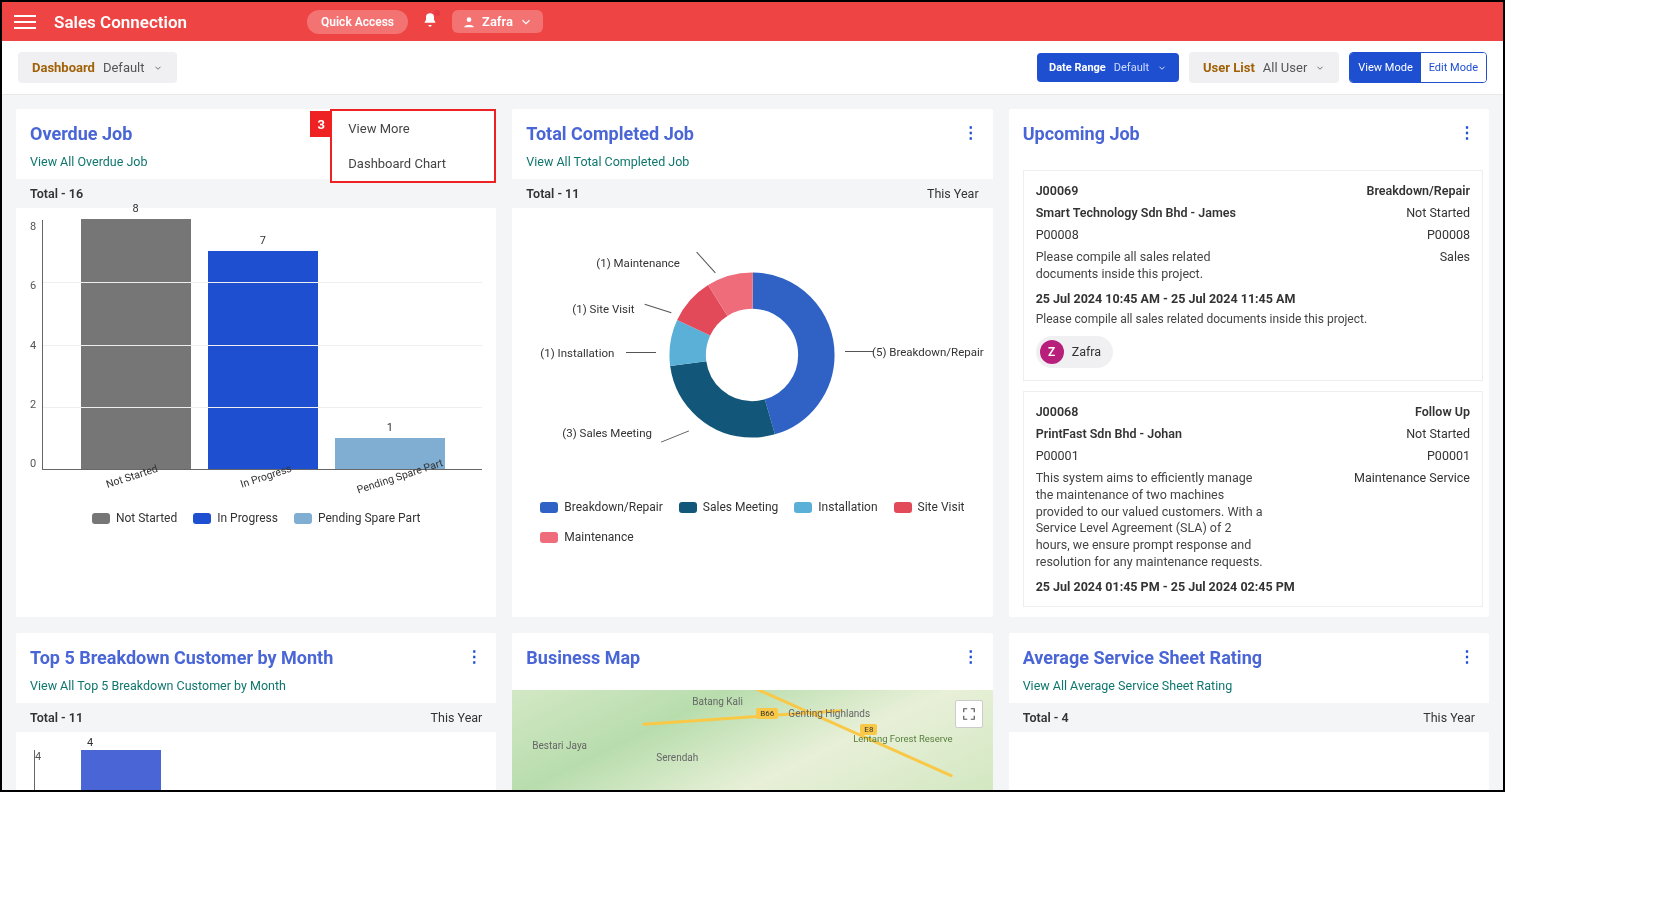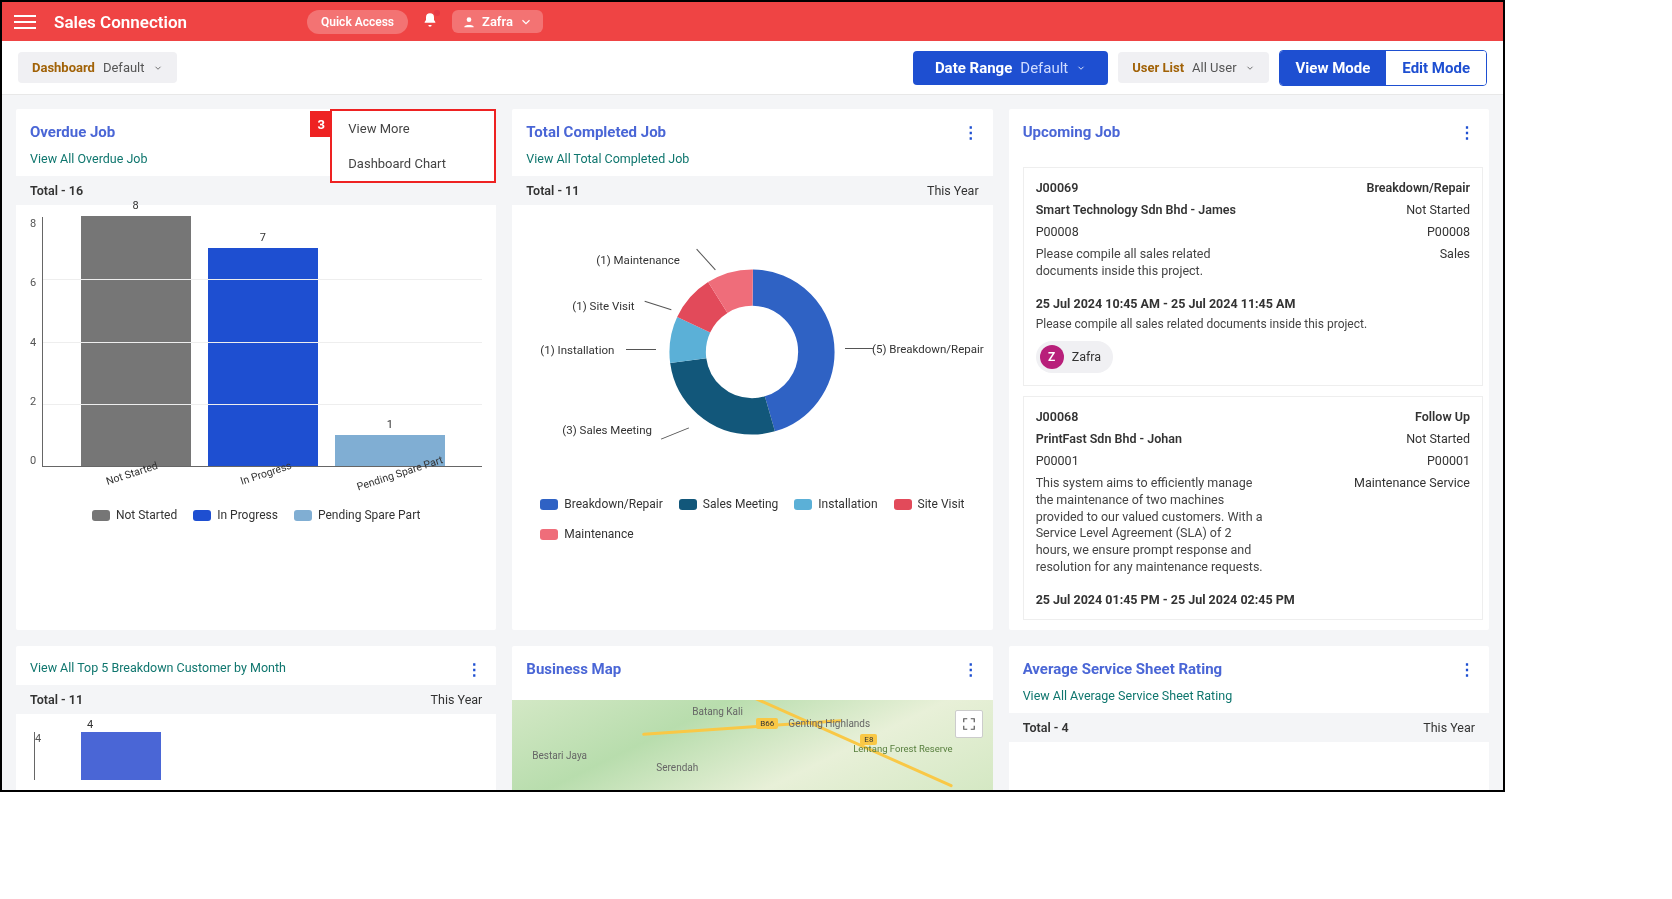--- a/index.html
+++ b/index.html
@@ -15,30 +15,30 @@
 .bell svg { width: 16px; height: 16px; fill: #fff; }
 .bell-dot { position: absolute; top: -2px; right: -2px; width: 6px; height: 6px; background: #e63946; border-radius: 50%; }
 .user-chip { background: rgba(255,255,255,0.25); padding: 4px 10px; border-radius: 6px; display: flex; align-items: center; gap: 6px; font-size: 13px; font-weight: 600; }
 .user-chip svg { width: 14px; height: 14px; fill: #fff; }
 .chev { width: 10px; height: 10px; }
 .subbar { height: 54px; background: #fff; border-bottom: 1px solid #e8e8e8; display: flex; align-items: center; padding: 0 16px; gap: 10px; }
 .pill { background: #f0f0f3; border-radius: 4px; padding: 8px 14px; display: flex; align-items: center; gap: 8px; font-size: 13px; }
 .pill .lbl { font-weight: 700; color: #a16207; }
 .pill .val { color: #555; }
 .spacer { flex: 1; }
-.btn-blue { background: #1e4fd1; color: #fff; border-radius: 4px; padding: 8px 22px; display: flex; align-items: center; gap: 8px; font-size: 15px; font-weight: 700; }
+.btn-blue { background: #1e4fd1; color: #fff; border-radius: 4px; padding: 8px 12px; display: flex; align-items: center; gap: 8px; font-size: 11px; font-weight: 700; }
 .btn-blue .val { font-weight: 400; color: #d0dcff; }
 .mode-group { display: flex; border: 1px solid #1e4fd1; border-radius: 4px; overflow: hidden; }
-.mode-btn { padding: 8px 16px; font-size: 15px; font-weight: 700; }
+.mode-btn { padding: 8px 8px; font-size: 11px; font-weight: 400; }
 .mode-btn.active { background: #1e4fd1; color: #fff; }
 .mode-btn.inactive { background: #fff; color: #1e4fd1; }
 .content { padding: 14px; background: #f4f5f7; height: calc(100% - 93px); display: grid; grid-template-columns: 1fr 1fr 1fr; gap: 16px; overflow: hidden; }
 .card { background: #fff; border-radius: 2px; display: flex; flex-direction: column; position: relative; }
 .card-pad { padding: 14px 14px 0 14px; }
-.card-title { font-size: 15px; font-weight: 700; color: #4a66d6; margin-bottom: 10px; }
+.card-title { font-size: 18px; font-weight: 700; color: #4a66d6; margin-bottom: 10px; }
 .card-sub { font-size: 12.5px; color: #0f766e; margin-bottom: 10px; }
 .total-row { background: #f4f5f7; padding: 7px 14px; display: flex; font-size: 12.5px; color: #333; font-weight: 600; }
 .total-row .right { margin-left: auto; font-weight: 400; }
 .dots { position: absolute; top: 14px; right: 14px; cursor: pointer; color: #1e4fd1; font-size: 16px; font-weight: 900; }
 .chart-body { flex: 1; padding: 12px 14px; position: relative; }
 .bar-chart { position: relative; height: 250px; display: flex; }
 .y-axis { display: flex; flex-direction: column; justify-content: space-between; font-size: 11px; color: #555; padding-right: 6px; text-align: right; }
 .plot { flex: 1; position: relative; border-left: 1px solid #666; border-bottom: 1px solid #666; display: flex; align-items: flex-end; justify-content: space-around; padding: 0 12px; }
 .plot::before, .plot::after { content: ''; }
 .grid-line { position: absolute; left: 0; right: 0; border-top: 1px solid #eee; }
@@ -60,21 +60,21 @@
 .donut-lbl { position: absolute; font-size: 11.5px; color: #333; white-space: nowrap; }
 .donut-line { position: absolute; background: #555; height: 1px; }
 .job-list { flex: 1; overflow-y: auto; padding: 8px 6px 0 14px; }
 .job-list::-webkit-scrollbar { width: 8px; }
 .job-list::-webkit-scrollbar-thumb { background: #bbb; border-radius: 4px; }
 .job-card { border: 0.5px solid #eee; padding: 12px; margin-bottom: 10px; font-size: 12.5px; }
 .job-row { display: flex; justify-content: space-between; margin-bottom: 7px; }
 .job-row .l { font-weight: 600; }
 .job-row .r { color: #333; }
 .job-desc { color: #444; max-width: 230px; line-height: 1.35; }
-.job-dt { font-weight: 700; margin-top: 16px; }
+.job-dt { font-weight: 700; margin-top: 8px; }
 .job-note { color: #444; margin-top: 6px; font-size: 12px; }
 .z-chip { display: inline-flex; align-items: center; gap: 8px; background: #f0f0f3; border-radius: 16px; padding: 4px 12px 4px 4px; margin-top: 10px; }
 .z-av { width: 24px; height: 24px; border-radius: 50%; background: #b81f7a; color: #fff; display: flex; align-items: center; justify-content: center; font-size: 12px; font-weight: 600; }
 .row2 { grid-column: span 1; }
 .map-img { width: 100%; height: 120px; background: linear-gradient(154deg,#d3e8c5 0%,#b8ddad 30%,#e8f0d8 60%,#cfe6be 100%); position: relative; overflow: hidden; }
 .map-town { position: absolute; font-size: 10px; color: #666; }
 .map-road { position: absolute; background: #f9c846; height: 3px; border-radius: 2px; }
 .map-badge { position: absolute; background: #f9c846; font-size: 8px; padding: 1px 4px; border-radius: 2px; }
 .fullscreen-btn { position: absolute; top: 10px; right: 10px; width: 28px; height: 28px; background: #fff; border: 1px solid #ccc; border-radius: 2px; display: flex; align-items: center; justify-content: center; }
 .forest { position:absolute; color:#567e3c; font-size:9.5px; text-align:center; line-height:1.1; }
@@ -313,20 +313,21 @@
               <span class="r">Maintenance Service</span>
             </div>
           <div class="job-dt">25 Jul 2024 01:45 PM - 25 Jul 2024 02:45 PM</div>
         </div>
       </div>
     </div>
 
     <div class="card row2">
       <div class="dots">⋮</div>
       <div class="card-pad">
+        <div class="card-title">Top 5 Breakdown Customer by Month</div>
         <div class="card-sub">View All Top 5 Breakdown Customer by Month</div>
       </div>
       <div class="total-row">
           <span>Total - 11</span>
           <span class="right">This Year</span>
         </div>
       <div class="chart-body" style="padding-top:18px">
         <div class="tiny-bar-chart">
           <span class="tiny-y">4</span>
           <span class="tiny-lbl">4</span>

